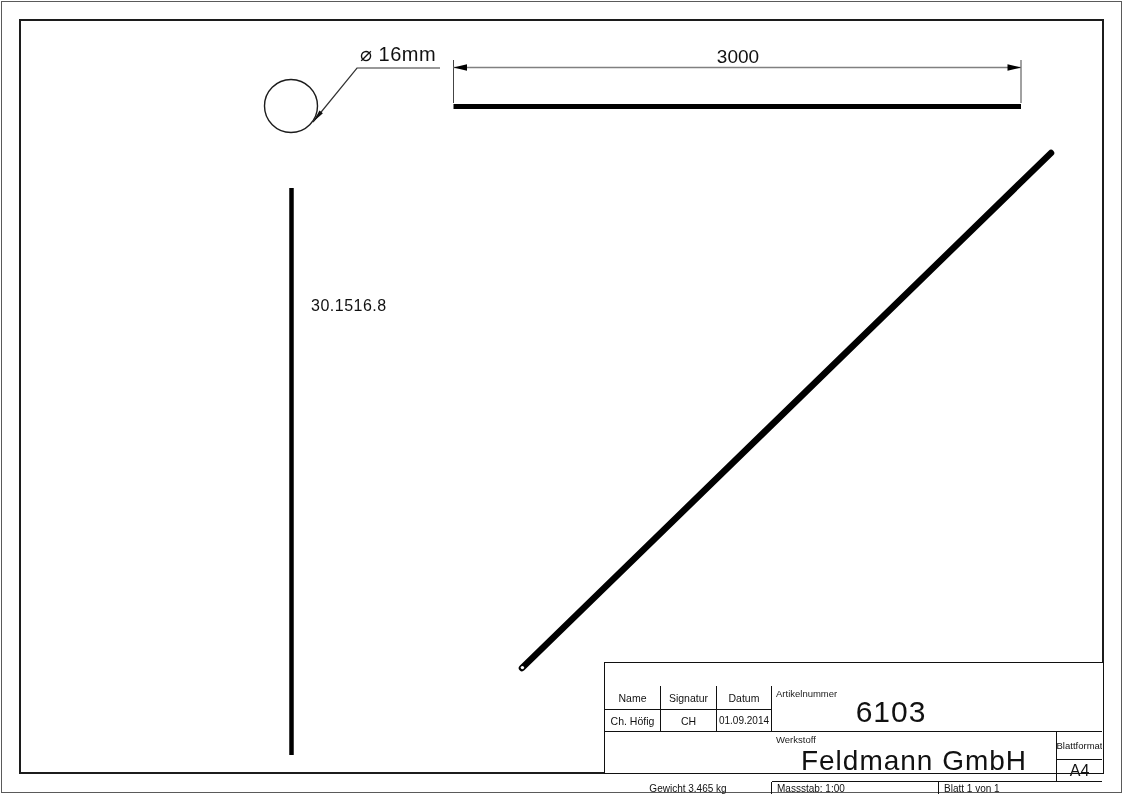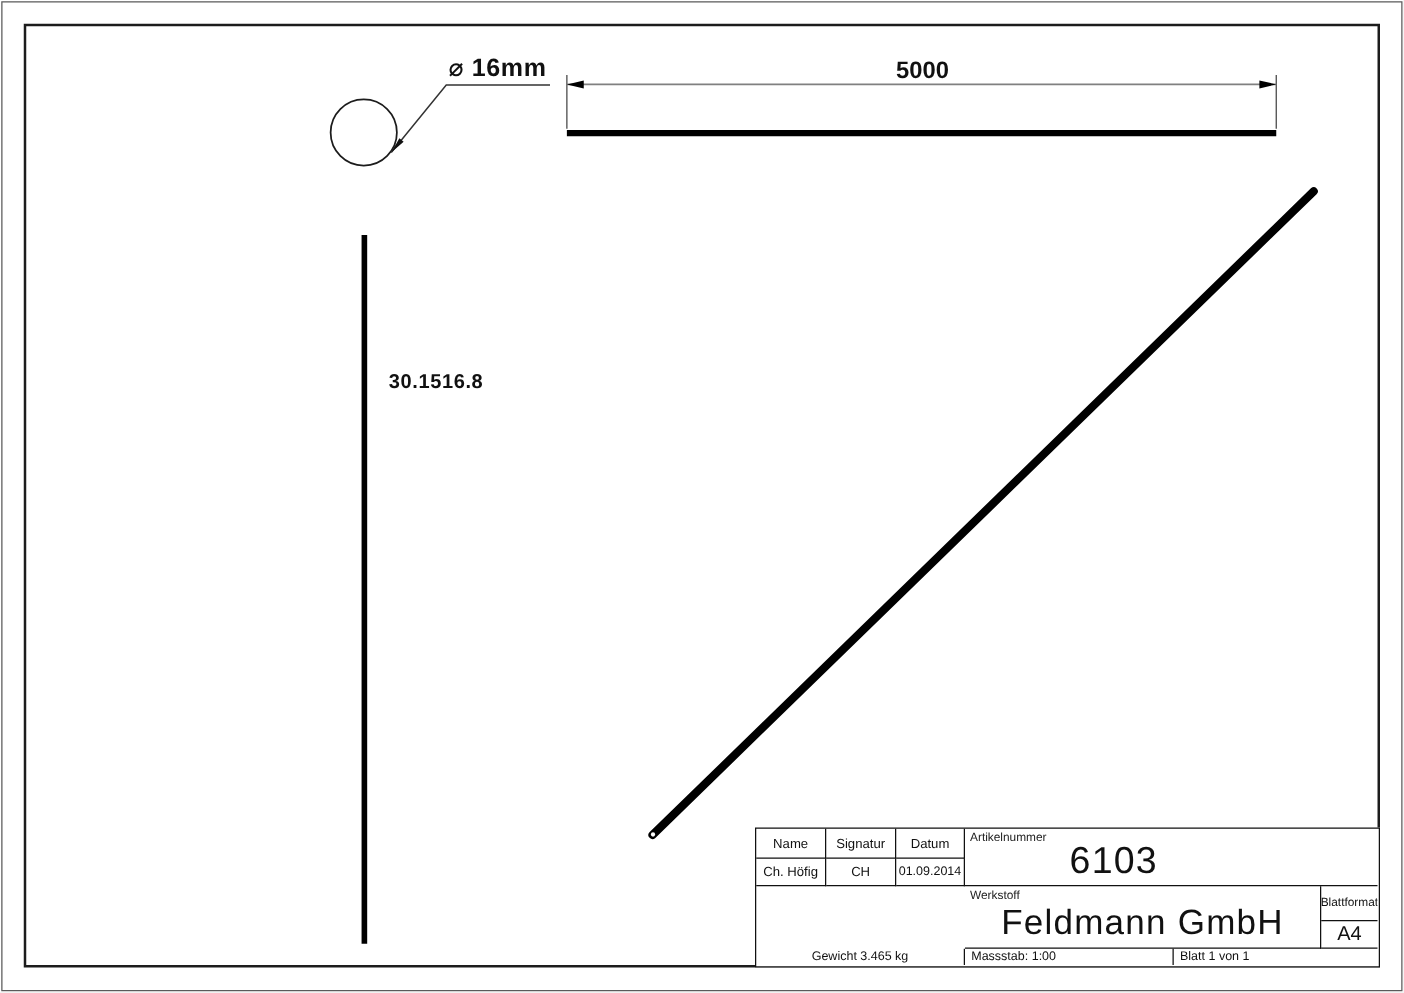--- a/index.html
+++ b/index.html
@@ -16,35 +16,35 @@
     position:absolute;left:1px;top:1px;right:1px;bottom:1px;
     border:1.5px solid #5a5a5a;
     pointer-events:none;
   }
   .drawing-frame{
     position:absolute;left:19px;top:19px;width:1085px;height:755px;
     border:2px solid #1c1c1c;
     box-sizing:border-box;
   }
   svg.geometry{position:absolute;left:0;top:0;}
-  .label{position:absolute;white-space:nowrap;font-weight:bold;}
+  .label{position:absolute;white-space:nowrap;}
   .dia-label{left:355px;top:42px;width:86px;text-align:center;font-size:20px;letter-spacing:0.5px;}
   .dim-label{left:702px;top:46px;width:72px;text-align:center;font-size:19px;}
   .part-number{left:311px;top:297px;font-size:16px;letter-spacing:0.5px;}
 
   
   .title-block{
     position:absolute;left:604px;top:662px;width:500px;height:112px;
     border:1.5px solid #111;box-sizing:border-box;background:#fff;
   }
   .cell{
     position:absolute;box-sizing:border-box;
     border-right:1px solid #111;border-bottom:1px solid #111;
     display:flex;align-items:center;justify-content:center;
-    font-size:10.5px;overflow:hidden;
+    font-size:10.5px;overflow:hidden;margin-top:23px;
   }
   .cell.no-r{border-right:none;}
   .cell.no-b{border-bottom:none;}
   .cell .corner-label{
     position:absolute;top:2px;left:4px;font-size:9.5px;color:#222;text-align:center;
   }
   .c-name-h   {left:0;   top:0;  width:56px; height:24px;}
   .c-sig-h    {left:56px;top:0;  width:56px; height:24px;}
   .c-dat-h    {left:112px;top:0; width:55px; height:24px;}
   .c-art      {left:167px;top:0; width:330px;height:46px;}
@@ -85,21 +85,21 @@
 
     <line x1="453.5" y1="106.5" x2="1021" y2="106.5" stroke-width="5" stroke="#000000"></line>
 
     <line x1="291.5" y1="188" x2="291.5" y2="755" stroke-width="4.5" stroke="#000000"></line>
 
     <line x1="522" y1="668" x2="1051" y2="153" stroke-width="6.5" stroke-linecap="round" stroke="#000000"></line>
     <circle cx="522.4" cy="667.6" r="1.7" fill="#ffffff"></circle>
   </svg>
 
   <div class="label dia-label">⌀ 16mm</div>
-  <div class="label dim-label">5000</div>
+  <div class="label dim-label">3000</div>
   <div class="label part-number">30.1516.8</div>
 
   <div class="title-block">
     <div class="cell c-name-h">
       <span>Name</span>
     </div>
     <div class="cell c-sig-h">
       <span>Signatur</span>
     </div>
     <div class="cell c-dat-h">

